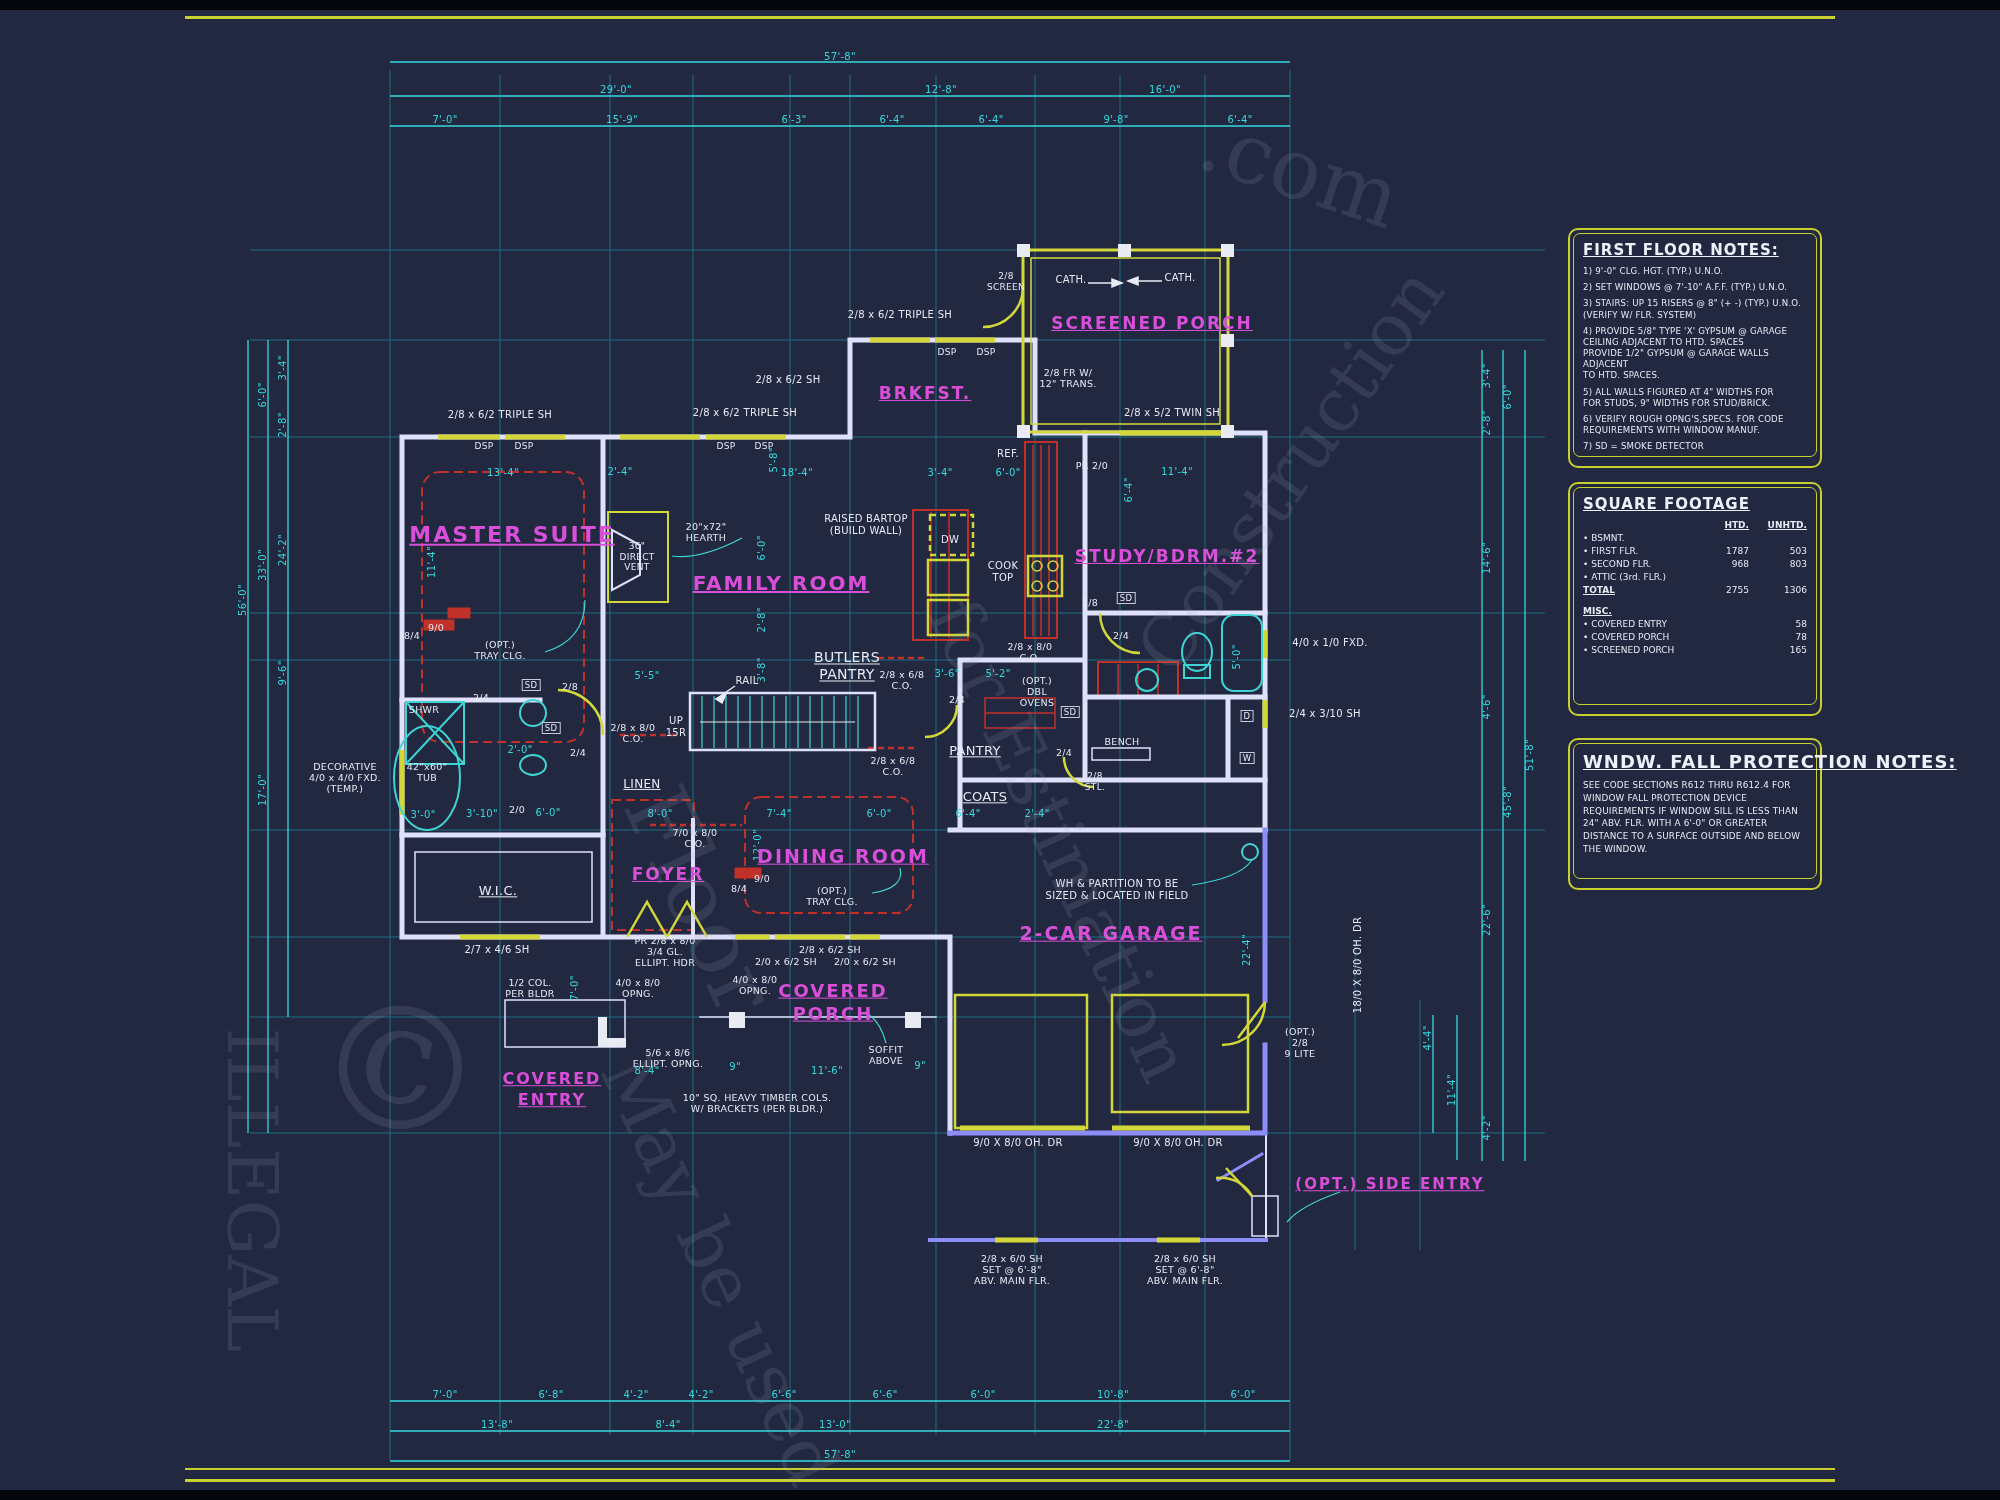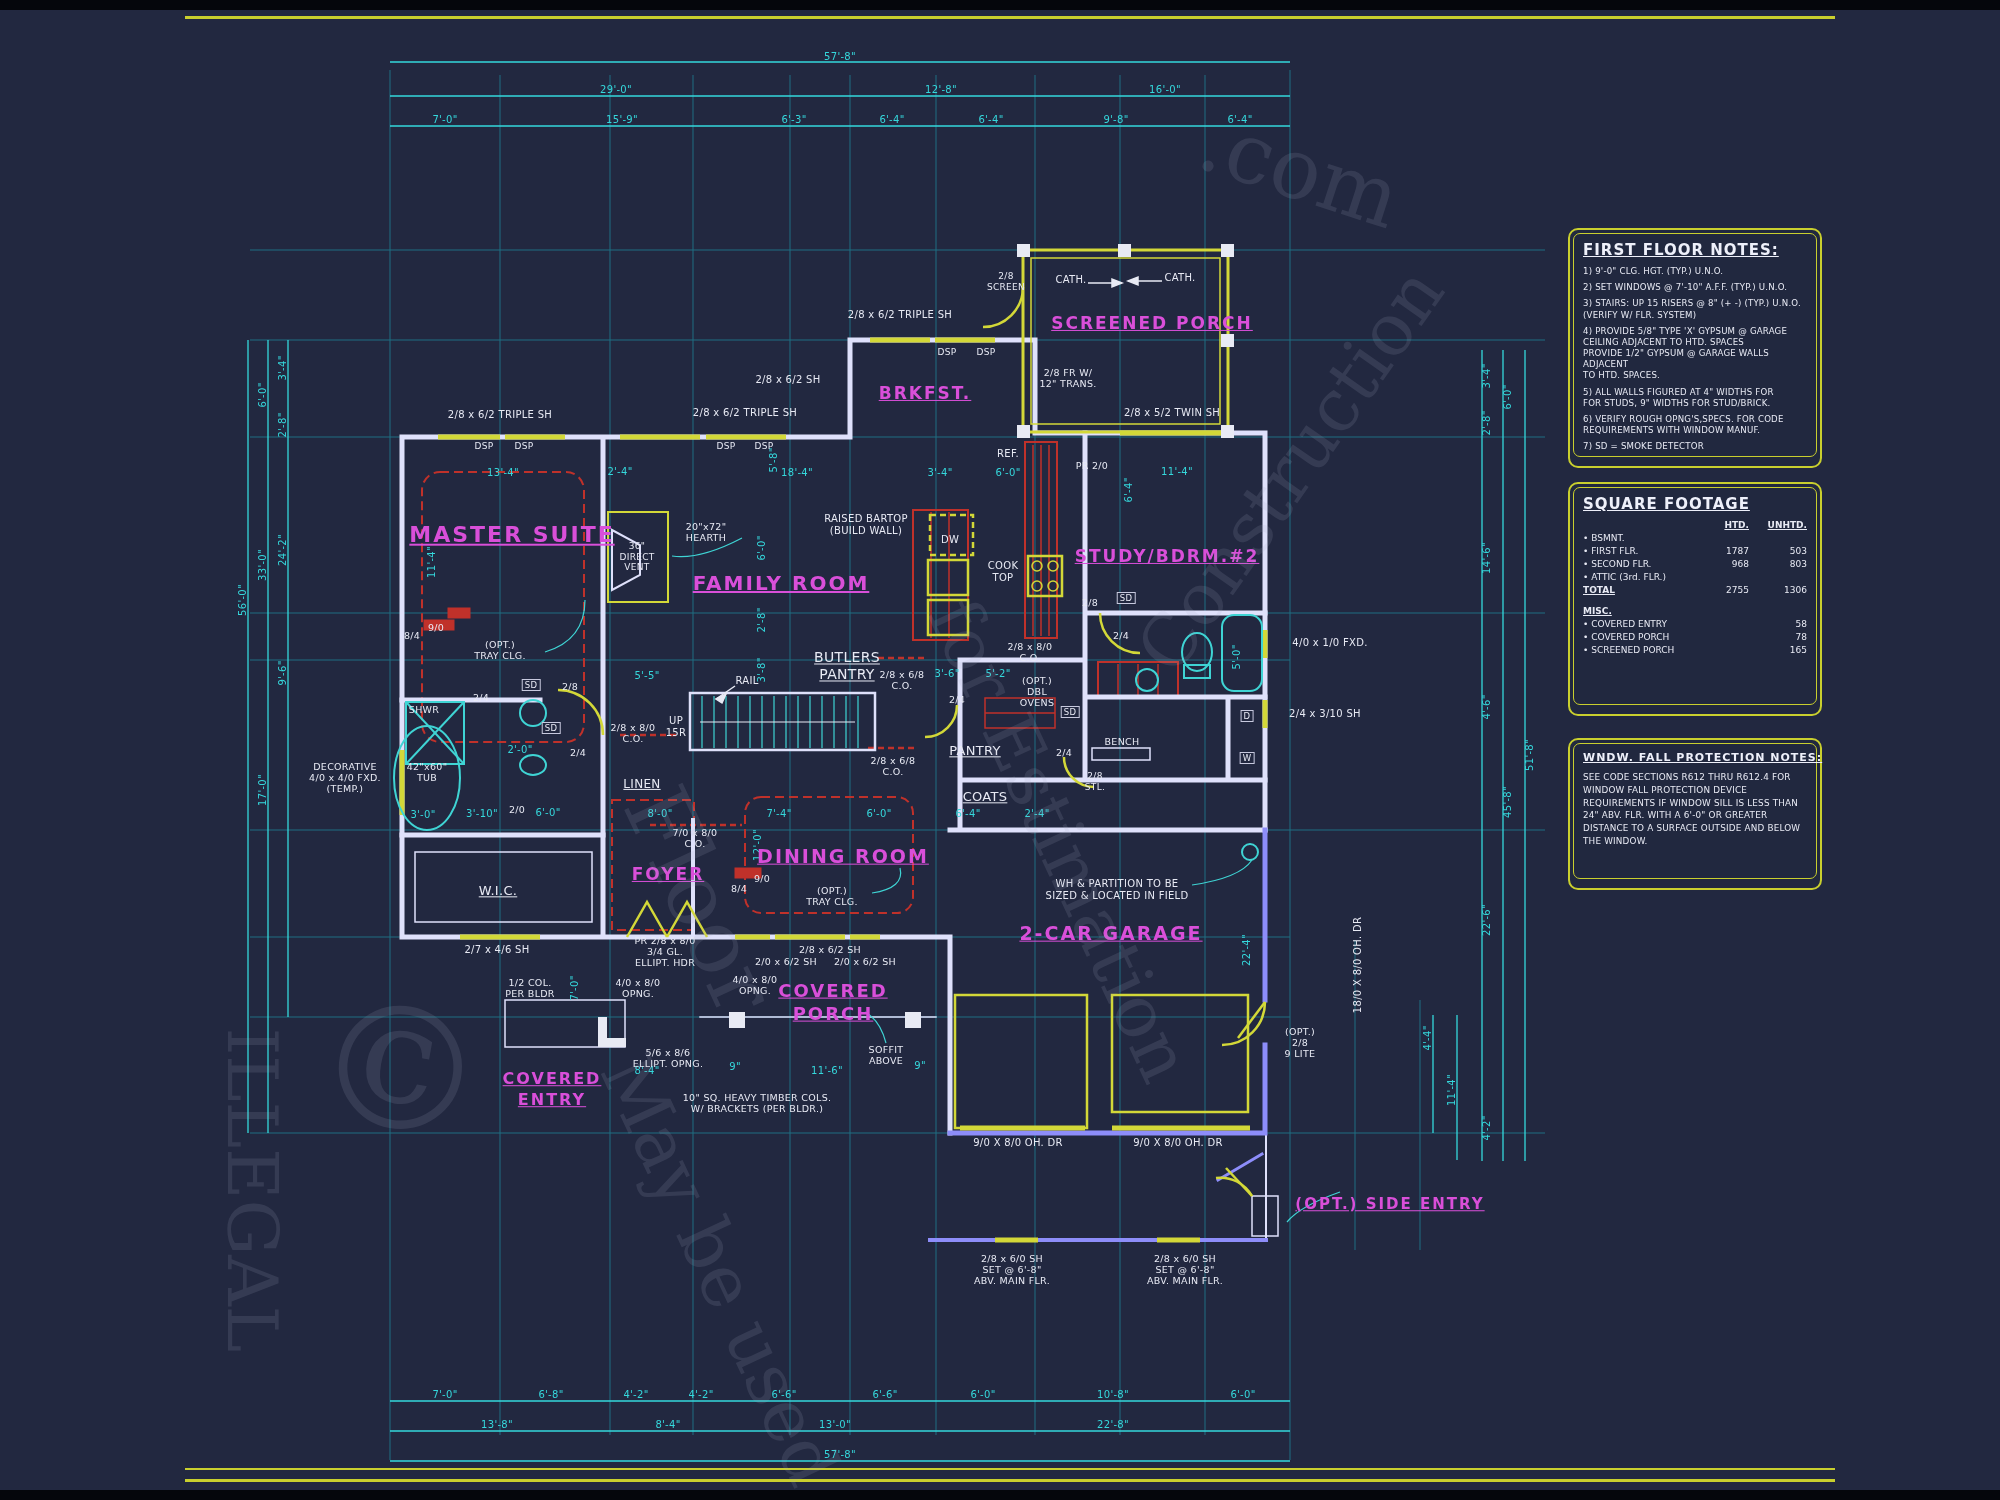--- a/index.html
+++ b/index.html
@@ -448,21 +448,21 @@
       <div class="room" style="left: 925px; top: 393px; font-size: 17px; transform: translate(-50%, -50%) rotate(0deg);">BRKFST.</div>
       <div class="room" style="left: 1152px; top: 323px; font-size: 17px; transform: translate(-50%, -50%) rotate(0deg);">SCREENED PORCH</div>
       <div class="room" style="left: 1167px; top: 556px; font-size: 17px; transform: translate(-50%, -50%) rotate(0deg);">STUDY/BDRM.#2</div>
       <div class="room" style="left: 843px; top: 856px; font-size: 19px; transform: translate(-50%, -50%) rotate(0deg);">DINING ROOM</div>
       <div class="room" style="left: 668px; top: 874px; font-size: 17px; transform: translate(-50%, -50%) rotate(0deg);">FOYER</div>
       <div class="room" style="left: 1100px; top: 933px; font-size: 19px; transform: translate(-50%, -50%) rotate(0deg); margin-left: 11px;">2-CAR GARAGE</div>
       <div class="room" style="left: 833px; top: 1002px; font-size: 18px; transform: translate(-50%, -50%) rotate(0deg);">COVERED
 PORCH</div>
       <div class="room" style="left: 552px; top: 1090px; font-size: 16px; transform: translate(-50%, -50%) rotate(0deg);">COVERED
 ENTRY</div>
-      <div class="room" style="left: 1390px; top: 1185px; font-size: 15px; transform: translate(-50%, -50%) rotate(0deg); margin-top: 20px;">(OPT.) SIDE ENTRY</div>
+      <div class="room" style="left: 1390px; top: 1185px; font-size: 15px; transform: translate(-50%, -50%) rotate(0deg);">(OPT.) SIDE ENTRY</div>
     </div>
   <div id="wms">
       <div class="wm" style="left: 400px; top: 1070px; font-size: 170px; transform: translate(-50%, -50%) rotate(10deg);">©</div>
       <div class="wm" style="left: 252px; top: 1190px; font-size: 70px; transform: translate(-50%, -50%) rotate(90deg);">ILLEGAL</div>
       <div class="wm" style="left: 720px; top: 1270px; font-size: 72px; transform: translate(-50%, -50%) rotate(65deg);">May be used</div>
       <div class="wm" style="left: 1060px; top: 840px; font-size: 72px; transform: translate(-50%, -50%) rotate(65deg);">for Estimation</div>
       <div class="wm" style="left: 1290px; top: 470px; font-size: 72px; transform: translate(-50%, -50%) rotate(-55deg);">Construction</div>
       <div class="wm" style="left: 700px; top: 900px; font-size: 88px; transform: translate(-50%, -50%) rotate(65deg);">Floor</div>
       <div class="wm" style="left: 1300px; top: 170px; font-size: 84px; transform: translate(-50%, -50%) rotate(18deg);">.com</div>
     </div>
@@ -521,17 +521,17 @@
           <div class="sf-v">78</div>
           <div class="sf-l">• SCREENED PORCH</div>
           <div class="sf-v"></div>
           <div class="sf-v">165</div>
         </div>
     </div>
   </div>
 
   <div class="panel" style="left:1568px;top:738px;width:244px;height:142px">
     <div class="inner">
-      <div class="ptitle" style="font-size:11px">WNDW. FALL PROTECTION NOTES:</div>
+      <div class="ptitle" style="font-size:18px">WNDW. FALL PROTECTION NOTES:</div>
       <div class="wfp-body">SEE CODE SECTIONS R612 THRU R612.4 FOR WINDOW FALL PROTECTION DEVICE REQUIREMENTS IF WINDOW SILL IS LESS THAN 24" ABV. FLR. WITH A 6'-0" OR GREATER DISTANCE TO A SURFACE OUTSIDE AND BELOW THE WINDOW.</div>
     </div>
   </div>
 </div>
 
 </body></html>

